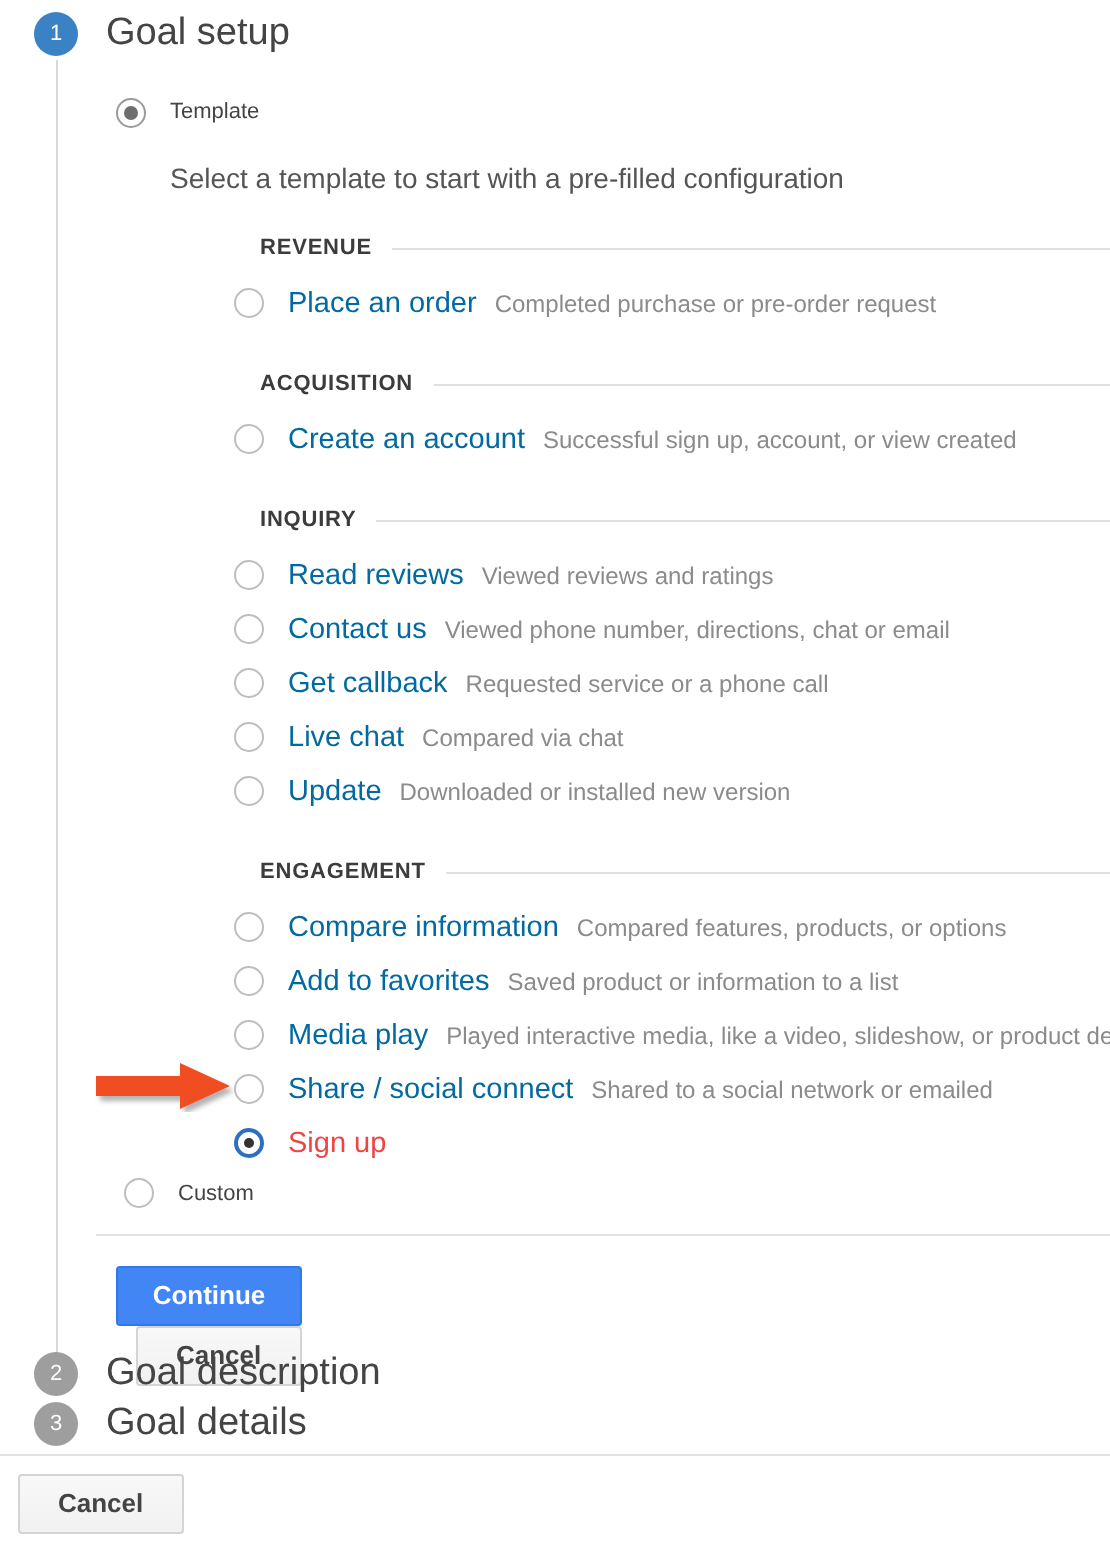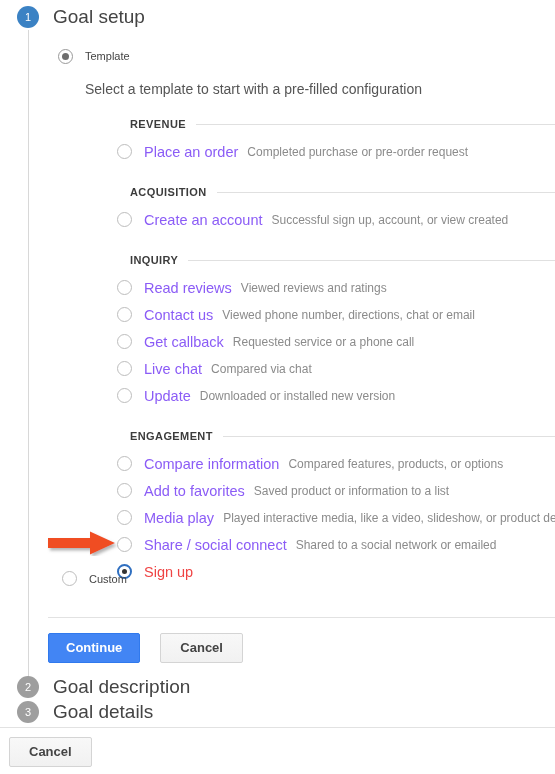--- a/index.html
+++ b/index.html
@@ -155,57 +155,58 @@
   .options { margin-top: 7px; }
 
   .option {
     display: flex;
     align-items: center;
     height: 27px;
     margin-left: 7px;
   }
   .option .name {
     font-size: 14.5px;
-    color: #8b5cf6;
+    color: #0369a1;
     margin-left: 12px;
     white-space: nowrap;
   }
   .option .desc {
     font-size: 12px;
     color: #8b8b8b;
     margin-left: 9px;
     white-space: nowrap;
   }
   .option.selected .name { color: #ef4444; }
 
   
   #custom-row {
     position: absolute;
     left: 62px;
-    top: 571px;
+    top: 589px;
     display: flex;
     align-items: center;
   }
 
   
   .hr-buttons {
     position: absolute;
     left: 48px;
     top: 617px;
     width: 507px;
     height: 1px;
     background: #e2e2e2;
   }
 
   .btn-bar {
     position: absolute;
     left: 48px;
     top: 633px;
     display: flex;
     align-items: flex-end;
+    flex-direction: column;
   }
   .btn {
     font-family: "Liberation Sans", sans-serif;
     font-size: 13px;
     border-radius: 2px;
     box-sizing: border-box;
     cursor: pointer;
     text-align: center;
   }
   .btn-primary {

